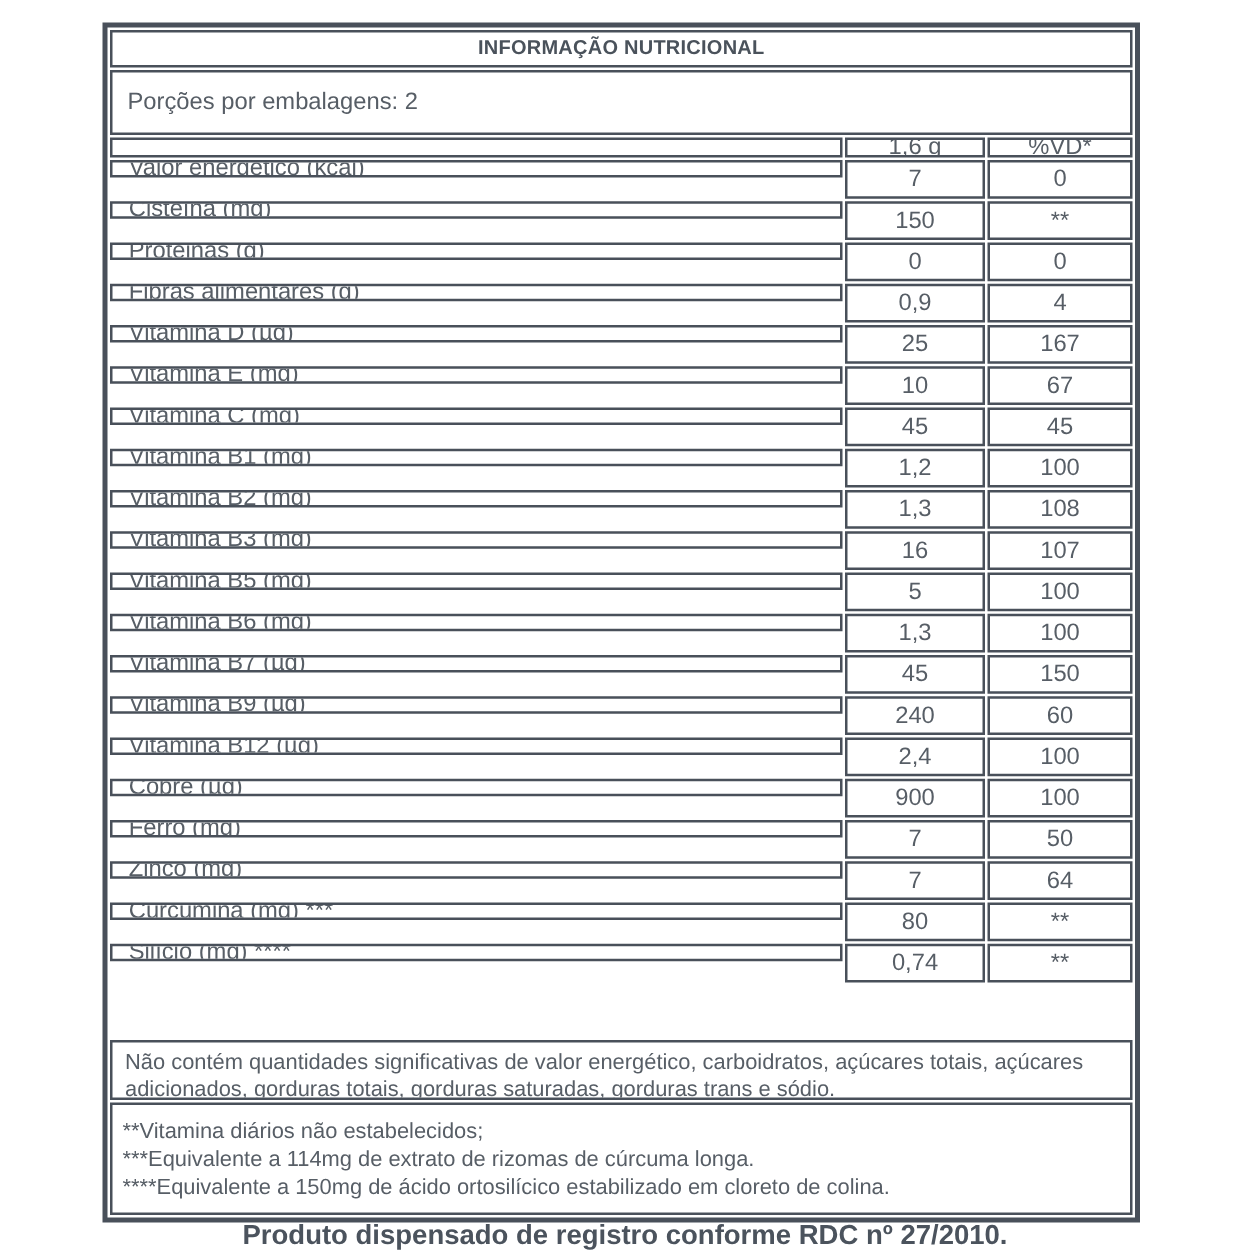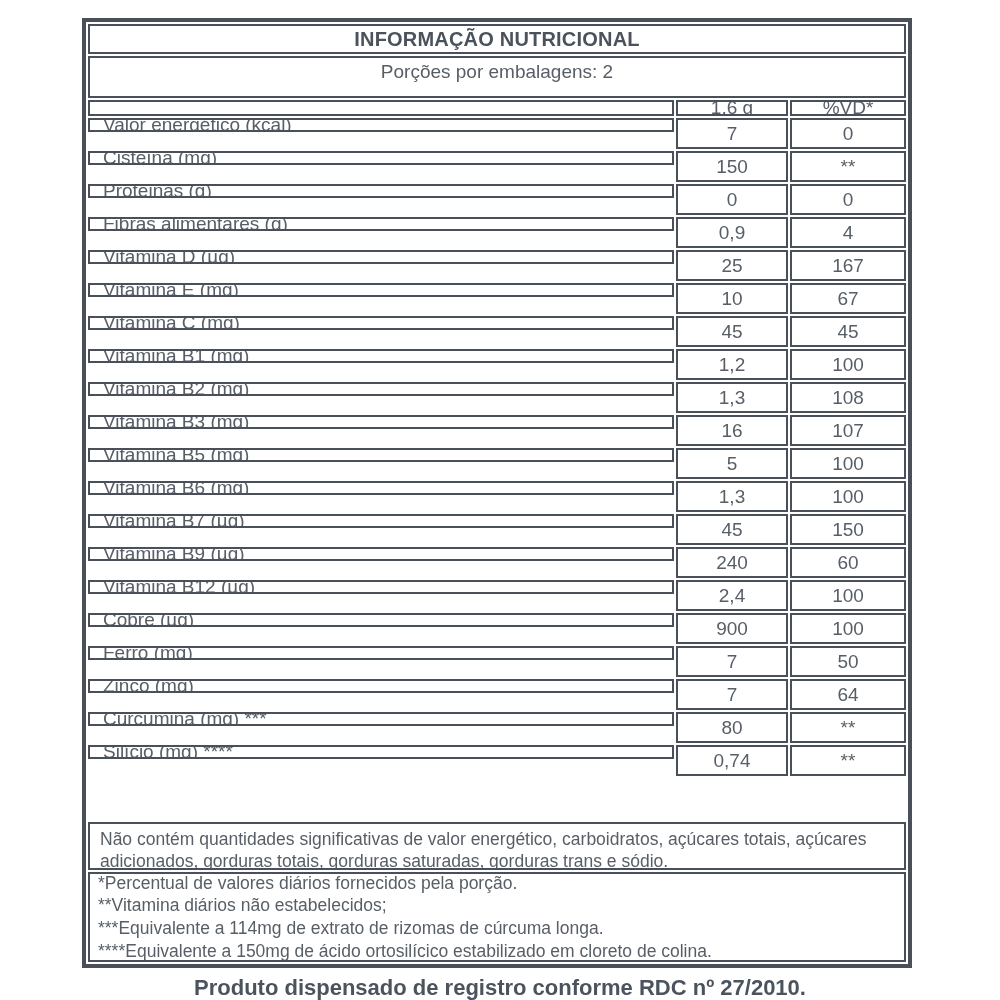--- a/index.html
+++ b/index.html
@@ -36,27 +36,27 @@
     background: #ffffff;
     display: flex;
     align-items: center;
     overflow: hidden;
   }
   .span-all { grid-column: 1 / -1; }
   .title-cell {
     height: 30px;
     justify-content: center;
     font-weight: bold;
-    font-size: 20px;
+    font-size: 16px;
     color: #4a525b;
     letter-spacing: 0.2px;
   }
   .serving-cell {
-    height: 42px;
-    flex-direction: row;
+    height: 52px;
+    flex-direction: column;
     align-items: flex-start;
     justify-content: center;
     padding: 2px 12px;
     line-height: 1.22;
   }
   .colhead-cell { height: 16px; justify-content: center; }
   .label-cell { height: 14px; padding: 0 8px 0 13px; }
   .num-cell { height: 31px; justify-content: center; }
   .notes-cell {
     height: 48px;
@@ -100,21 +100,20 @@
 
   <div class="cell colhead-cell"></div>
   <div class="cell colhead-cell">1,6 g</div>
   <div class="cell colhead-cell">%VD*</div>
 
   <div style="display:contents"><div class="cell label-cell">Valor energético (kcal)</div><div class="cell num-cell">7</div><div class="cell num-cell">0</div><div class="cell label-cell">Cisteína (mg)</div><div class="cell num-cell">150</div><div class="cell num-cell">**</div><div class="cell label-cell">Proteinas (g)</div><div class="cell num-cell">0</div><div class="cell num-cell">0</div><div class="cell label-cell">Fibras alimentares (g)</div><div class="cell num-cell">0,9</div><div class="cell num-cell">4</div><div class="cell label-cell">Vitamina D (µg)</div><div class="cell num-cell">25</div><div class="cell num-cell">167</div><div class="cell label-cell">Vitamina E (mg)</div><div class="cell num-cell">10</div><div class="cell num-cell">67</div><div class="cell label-cell">Vitamina C (mg)</div><div class="cell num-cell">45</div><div class="cell num-cell">45</div><div class="cell label-cell">Vitamina B1 (mg)</div><div class="cell num-cell">1,2</div><div class="cell num-cell">100</div><div class="cell label-cell">Vitamina B2 (mg)</div><div class="cell num-cell">1,3</div><div class="cell num-cell">108</div><div class="cell label-cell">Vitamina B3 (mg)</div><div class="cell num-cell">16</div><div class="cell num-cell">107</div><div class="cell label-cell">Vitamina B5 (mg)</div><div class="cell num-cell">5</div><div class="cell num-cell">100</div><div class="cell label-cell">Vitamina B6 (mg)</div><div class="cell num-cell">1,3</div><div class="cell num-cell">100</div><div class="cell label-cell">Vitamina B7 (µg)</div><div class="cell num-cell">45</div><div class="cell num-cell">150</div><div class="cell label-cell">Vitamina B9 (µg)</div><div class="cell num-cell">240</div><div class="cell num-cell">60</div><div class="cell label-cell">Vitamina B12 (µg)</div><div class="cell num-cell">2,4</div><div class="cell num-cell">100</div><div class="cell label-cell">Cobre (µg)</div><div class="cell num-cell">900</div><div class="cell num-cell">100</div><div class="cell label-cell">Ferro (mg)</div><div class="cell num-cell">7</div><div class="cell num-cell">50</div><div class="cell label-cell">Zinco (mg)</div><div class="cell num-cell">7</div><div class="cell num-cell">64</div><div class="cell label-cell">Curcumina (mg) ***</div><div class="cell num-cell">80</div><div class="cell num-cell">**</div><div class="cell label-cell">Silício (mg) ****</div><div class="cell num-cell">0,74</div><div class="cell num-cell">**</div></div>
 
   <div class="cell span-all notes-cell">Não contém quantidades significativas de valor energético, carboidratos, açúcares totais, açúcares adicionados, gorduras totais, gorduras saturadas, gorduras trans e sódio.</div>
 
   <div class="cell span-all foot-cell">
-    <span>*Percentual de valores diários fornecidos pela porção.</span>
     <span>**Vitamina diários não estabelecidos;</span>
     <span>***Equivalente a 114mg de extrato de rizomas de cúrcuma longa.</span>
     <span>****Equivalente a 150mg de ácido ortosilícico estabilizado em cloreto de colina.</span>
   </div>
 
 </div>
 
 <div class="caption">Produto dispensado de registro conforme RDC nº 27/2010.</div>
 
 </body></html>

